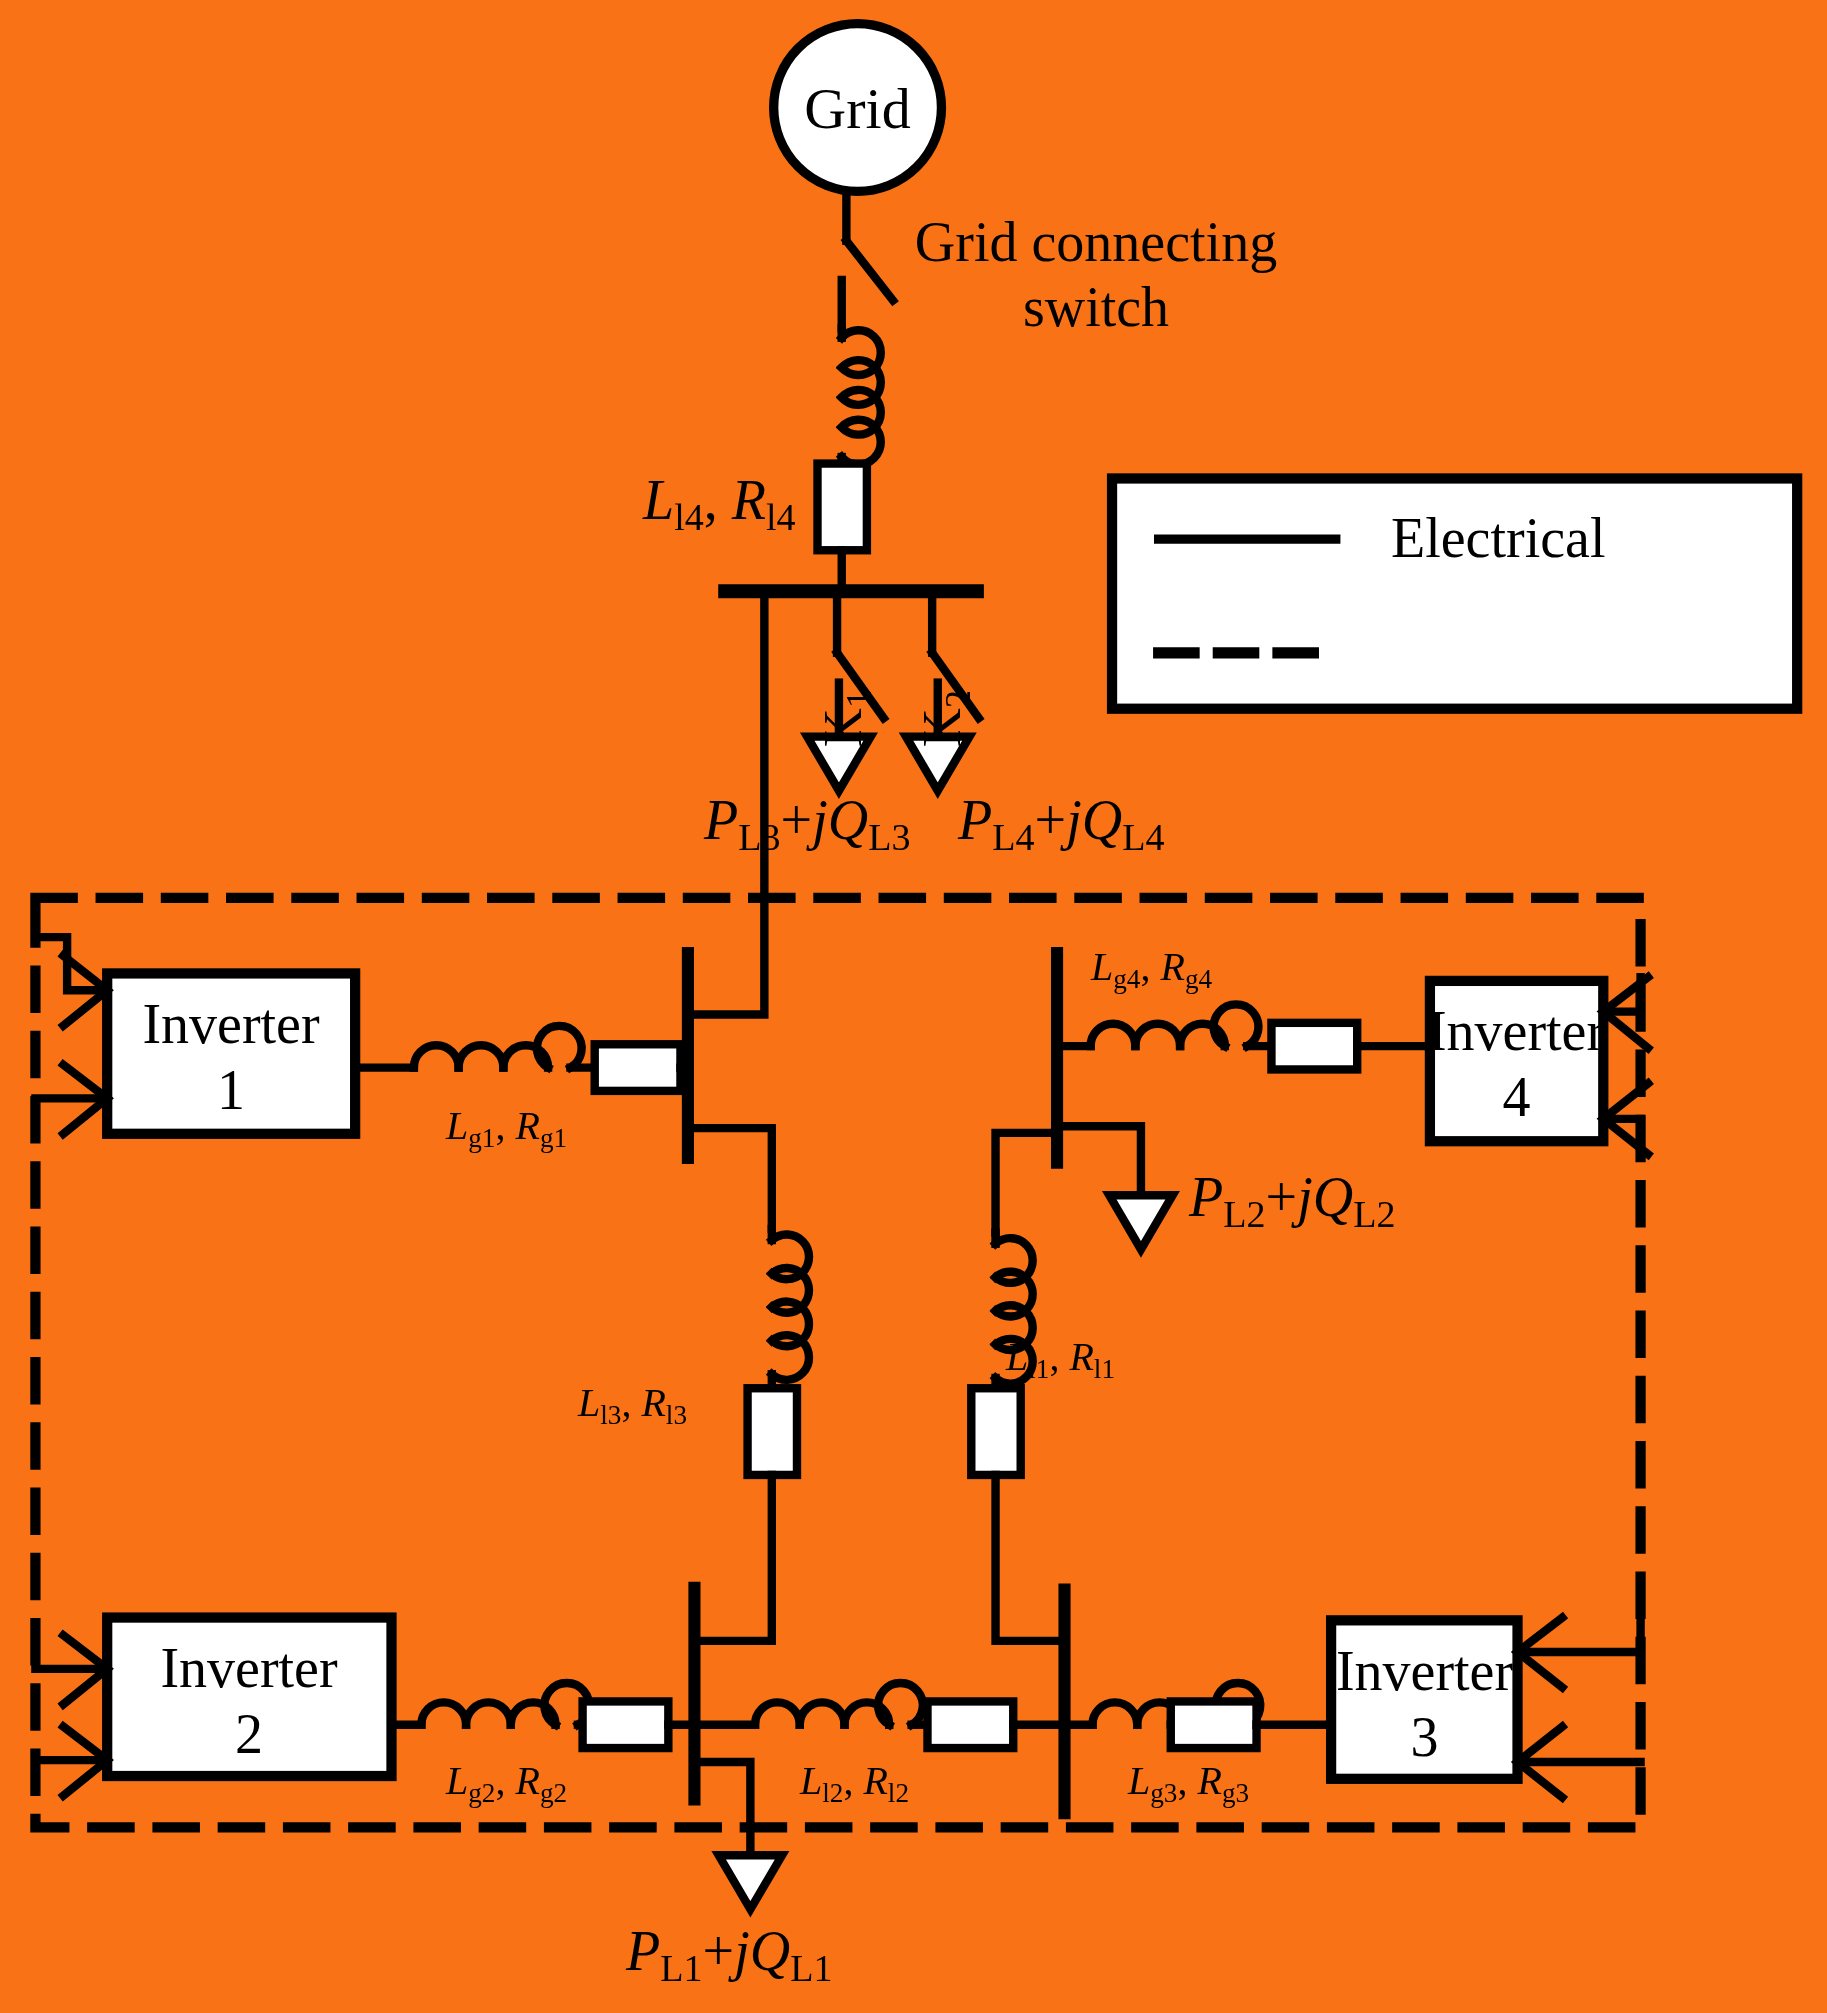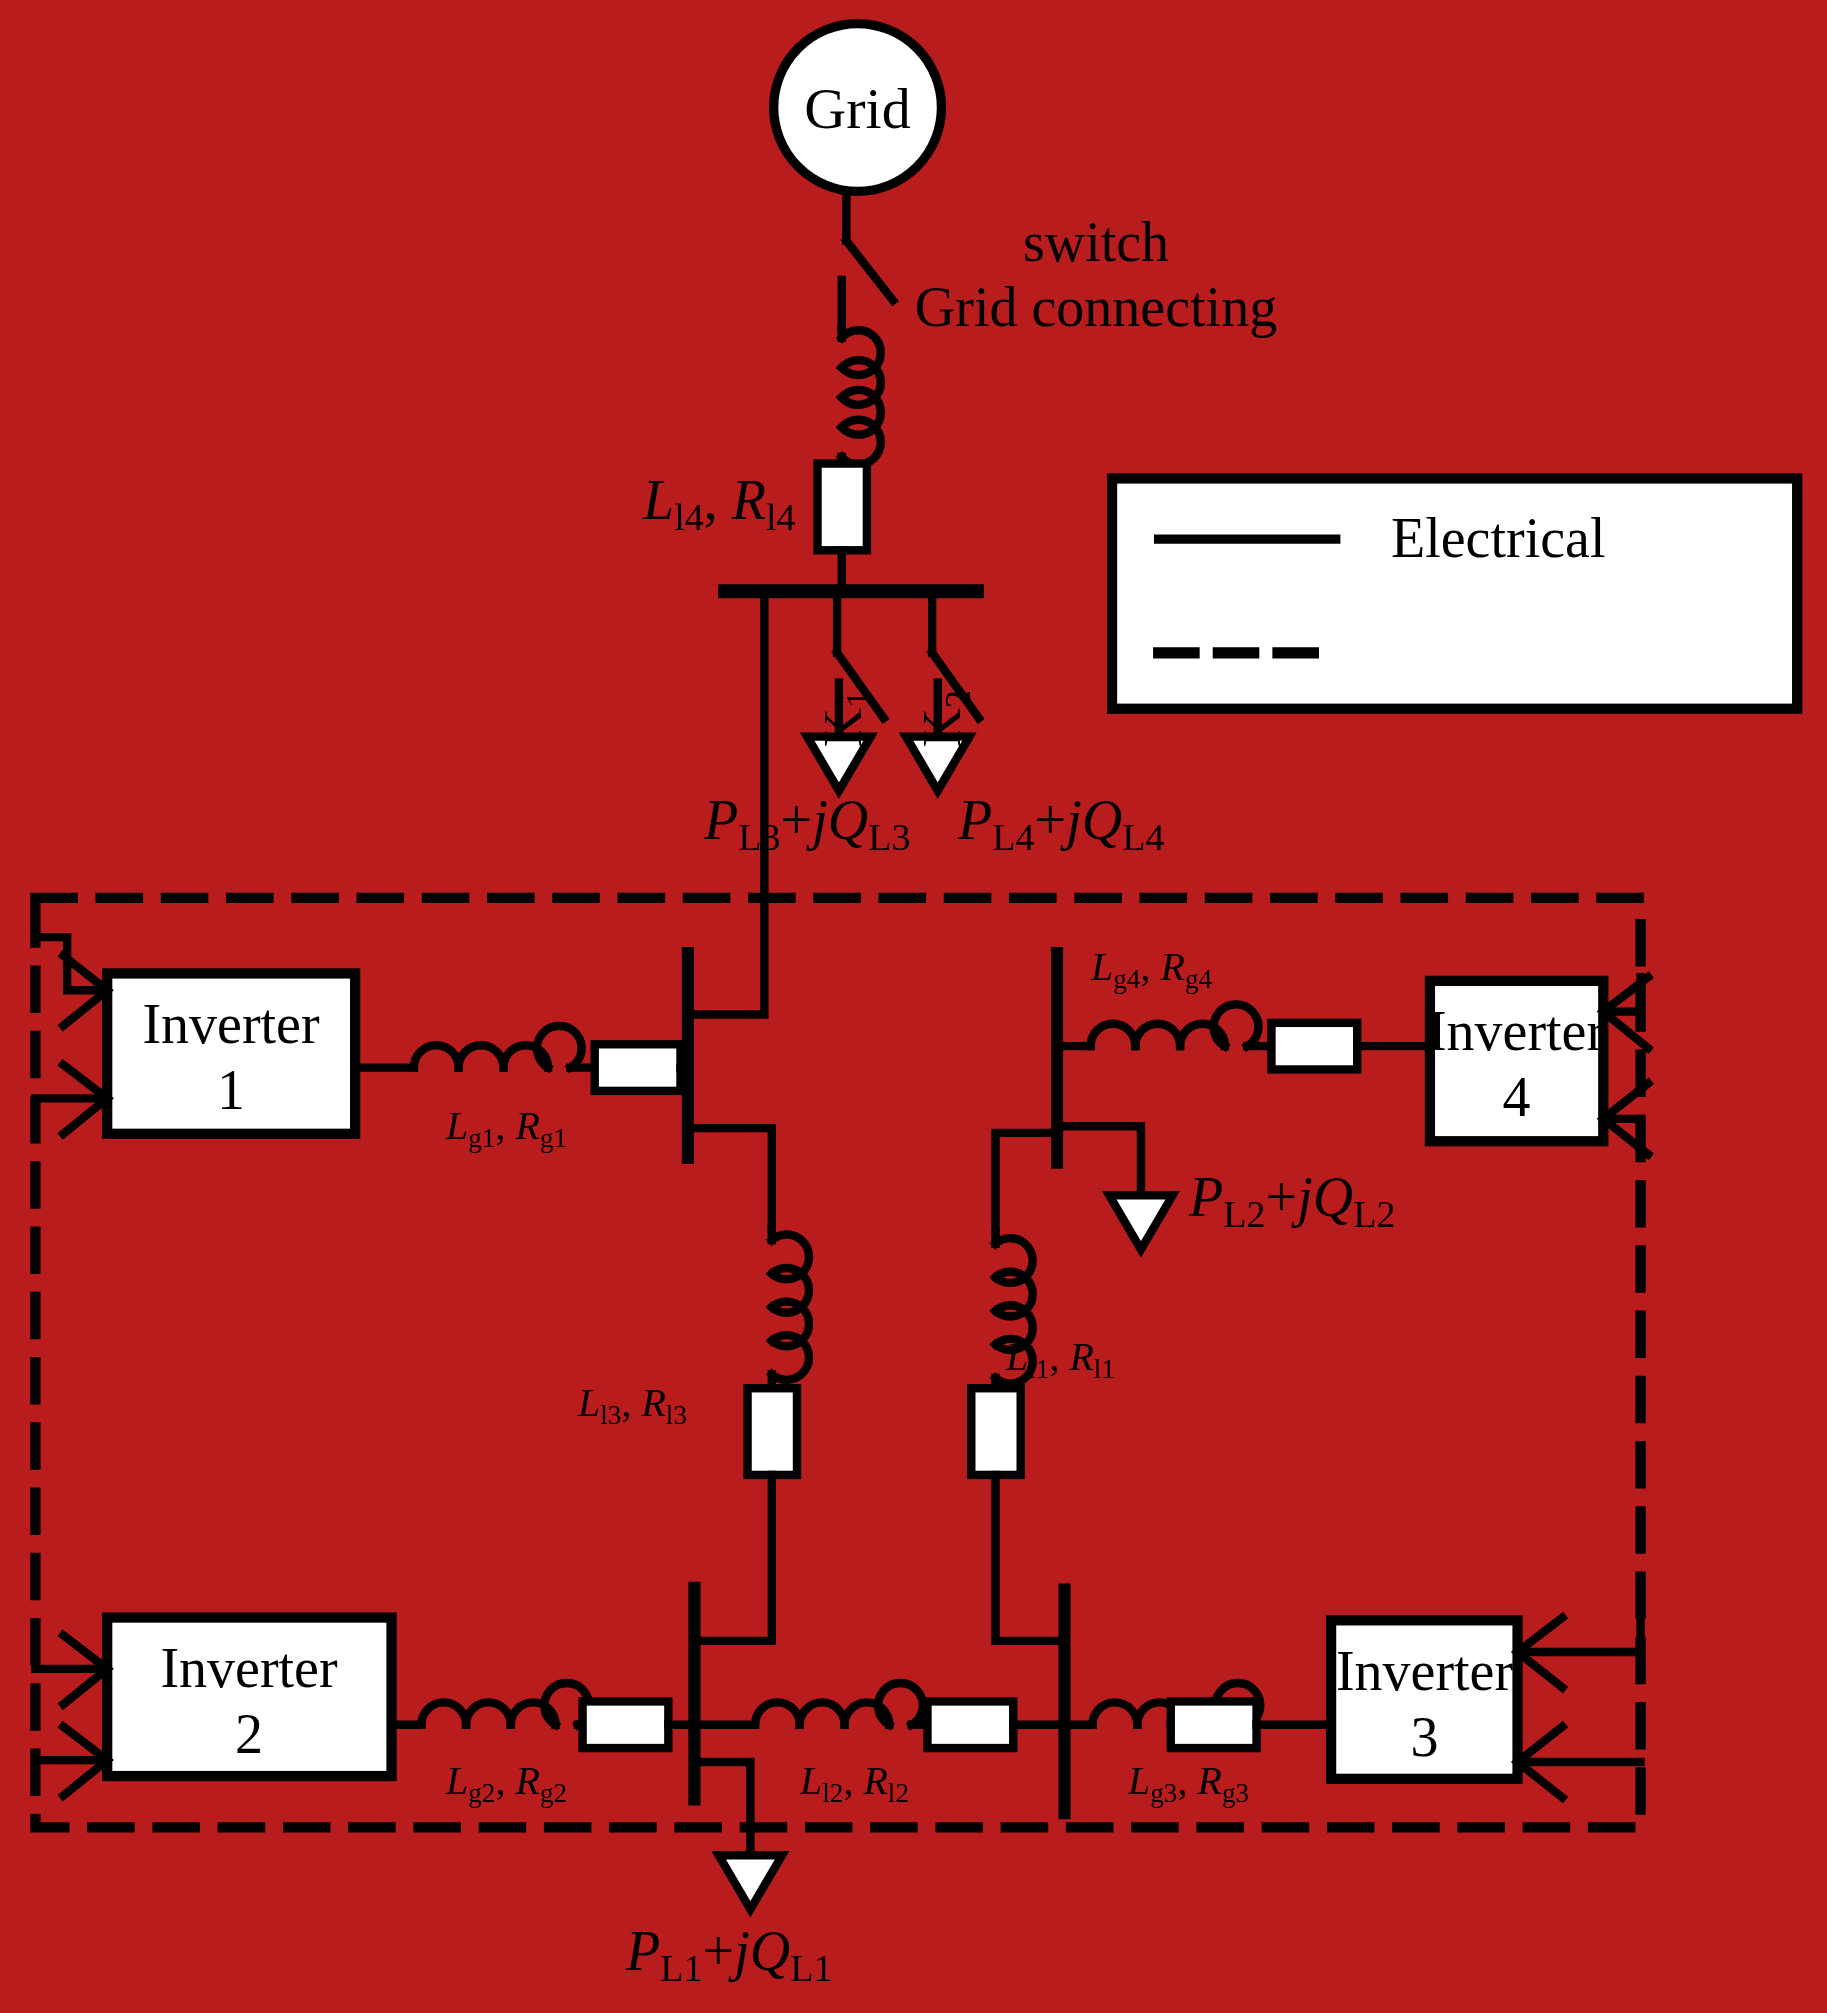--- a/index.html
+++ b/index.html
@@ -1,18 +1,18 @@
 <!DOCTYPE html>
 <html style="font-size:15px"><head>
 <meta charset="utf-8">
 <title>Microgrid Diagram</title>
 <style>
   html,body{margin:0;padding:0;background:#ffffff;}
   body{font-family:"Liberation Serif", serif;}
-  #root{position:relative;width:1827px;height:2014px;background:#b91c1c;overflow:hidden;}
+  #root{position:relative;width:1827px;height:2014px;background:#f97316;overflow:hidden;}
   svg#diagram{position:absolute;left:0;top:0;width:1827px;height:2014px;}
   .lbl{position:absolute;color:#000;white-space:nowrap;font-family:"Liberation Serif", serif;}
   .it{font-style:italic;}
   .sub{font-size:0.68em;vertical-align:-0.28em;font-style:normal;}
   .sz60{font-size:56px;}
   .sz58{font-size:54px;}
   .sz56{font-size:40px;}
   .sz62{font-size:58px;}
   .rot90{transform:rotate(-90deg);transform-origin:left bottom;}
   .ctr{text-align:center;}
@@ -184,22 +184,22 @@
     <path d="M 1243 578 L 1433 578" stroke-width="10"></path>
     <path d="M 1243 700 L 1433 700" stroke-width="12" stroke-dasharray="38 26"></path>
   </g>
 </svg>
 
 <div class="lbl sz62" style="left:783px;top:75px;width:149px;">
   <span class="ctr" style="display:block;">Grid</span>
 </div>
 
 <div class="lbl sz60 ctr" style="left:900px;top:210px;width:392px;line-height:1.16;">
+  <div>Grid connecting</div>
   <div>switch</div>
-  <div>Grid connecting</div>
 </div>
 
 <div class="lbl sz60" style="left:643px;top:421px;margin-top:47px;">
   <span class="it">L</span><span class="sub">l4</span><span>, </span><span class="it">R</span><span class="sub">l4</span>
 </div>
 
 <div class="lbl sz58 rot90" style="left:880px;top:679px;">
   <span>K</span><span class="sub">1</span>
 </div>
 <div class="lbl sz58 rot90" style="left:979px;top:679px;">

